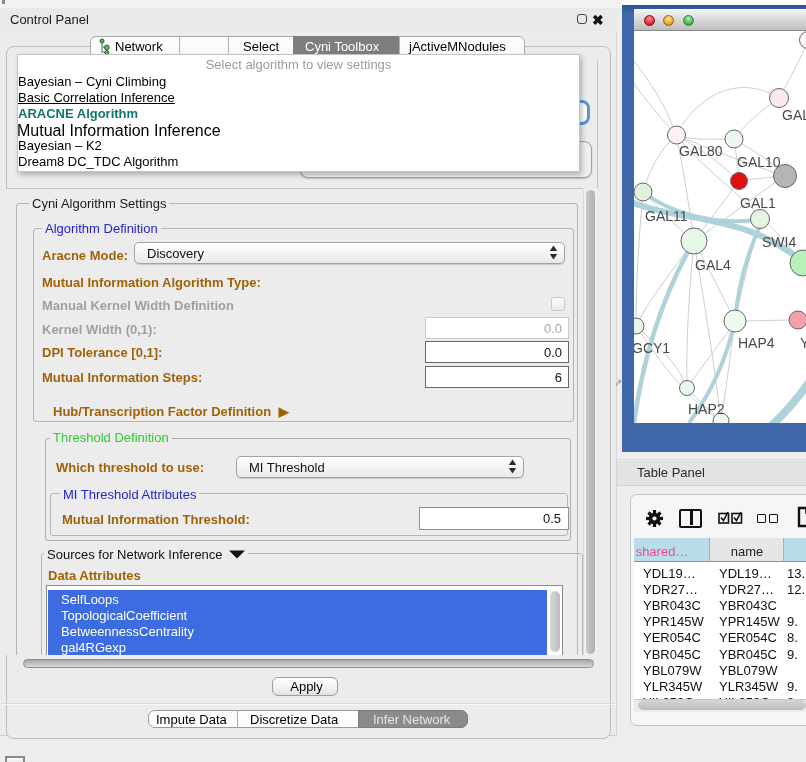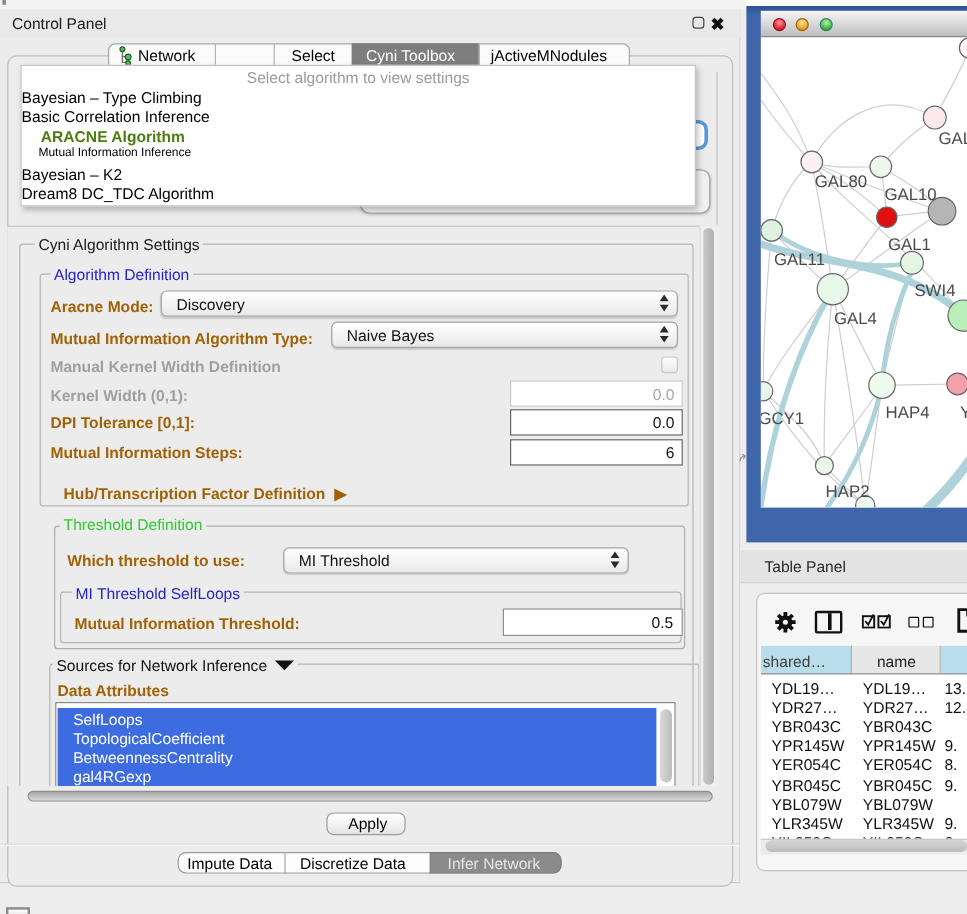--- a/index.html
+++ b/index.html
@@ -71,27 +71,20 @@
     <div class="lbl" style="position:absolute;left:36px;top:59px;">Aracne Mode:</div>
     <div class="combo" style="left:128px;top:53px;width:431px;height:22px;">
       <span class="ctext">Discovery</span>
         <span class="arrsvg"><svg width="9" height="15" viewBox="0 0 9 15">
             <path d="M4.5 0.5 L8.2 6 L0.8 6 Z" fill="#2a2a2a"></path>
             <path d="M4.5 14.5 L8.2 9 L0.8 9 Z" fill="#2a2a2a"></path>
           </svg></span>
     </div>
 
     <div class="lbl" style="position:absolute;left:36px;top:86px;">Mutual Information Algorithm Type:</div>
-    <div class="combo" style="left:270px;top:79px;width:289px;height:22px;">
-      <span class="ctext">Naive Bayes</span>
-        <span class="arrsvg"><svg width="9" height="15" viewBox="0 0 9 15">
-            <path d="M4.5 0.5 L8.2 6 L0.8 6 Z" fill="#2a2a2a"></path>
-            <path d="M4.5 14.5 L8.2 9 L0.8 9 Z" fill="#2a2a2a"></path>
-          </svg></span>
-    </div>
 
     <div class="lbl dis" style="position:absolute;left:36px;top:109px;">Manual Kernel Width Definition</div>
     <div class="abs" style="left:545px;top:108px;width:14px;height:14px;border:1px solid #c9c9c9;border-radius:3px;background:linear-gradient(#fefefe,#e9e9e9);"></div>
 
     <div class="lbl dis" style="position:absolute;left:36px;top:133px;">Kernel Width (0,1):</div>
     <div class="field" style="left:419px;top:128px;width:144px;height:22px;border:1px solid #cacaca;color:#a8a8a8;padding:3px 6px 0 0;">0.0</div>
 
     <div class="lbl" style="position:absolute;left:36px;top:156px;">DPI Tolerance [0,1]:</div>
     <div class="field" style="left:419px;top:152px;width:144px;height:22px;border:1px solid #666;padding:3px 6px 0 0;">0.0</div>
 
@@ -106,21 +99,21 @@
     <div class="lbl" style="position:absolute;left:29px;top:271px;width:190px;text-align:center;">Which threshold to use:</div>
     <div class="combo" style="left:230px;top:267px;width:288px;height:22px;">
       <span class="ctext">MI Threshold</span>
         <span class="arrsvg"><svg width="9" height="15" viewBox="0 0 9 15">
             <path d="M4.5 0.5 L8.2 6 L0.8 6 Z" fill="#2a2a2a"></path>
             <path d="M4.5 14.5 L8.2 9 L0.8 9 Z" fill="#2a2a2a"></path>
           </svg></span>
     </div>
 
     <div class="groupbox" style="left:44px;top:304px;width:518px;height:43px;"></div>
-    <div class="gtitle" style="left:54px;top:298px;color:#2424cc;">MI Threshold SelfLoops</div>
+    <div class="gtitle" style="left:54px;top:298px;color:#2424cc;">MI Threshold Attributes</div>
 
     <div class="lbl" style="position:absolute;left:56px;top:323px;">Mutual Information Threshold:</div>
     <div class="field" style="left:413px;top:318px;width:150px;height:23px;border:1px solid #8f8f8f;padding:3px 7px 0 0;">0.5</div>
 
     <div class="groupbox" style="left:35px;top:364px;width:542px;height:200px;"></div>
     <div class="gtitle" style="left:38px;top:358px;color:#111;">Sources for Network Inference <svg width="16" height="9" viewBox="0 0 16 9" style="margin-left:3px;">
           <polygon points="0,0.5 16,0.5 8,8.5" fill="#111"></polygon>
         </svg></div>
     <div class="lbl" style="position:absolute;left:42px;top:379px;">Data Attributes</div>
 
@@ -154,24 +147,24 @@
 </div>
 
 <div class="abs" style="left:616px;top:372px;"><svg width="6" height="7" viewBox="0 0 6 7">
       <path d="M0.5 6.5 Q1 2 5 2 M2.5 0.5 L5 2 L3.5 4.5" stroke="#8a8a8a" stroke-width="1" fill="none"></path>
     </svg></div>
 
 <div class="abs" style="left:5px;top:756px;width:20px;height:10px;border:2px solid #8a8a8a;background:linear-gradient(#fff,#e0e0e0);"></div>
 
 <div class="abs" style="left:17px;top:54px;width:563px;height:118px;background:#fff;border:1px solid #c4c4c4;box-shadow:2px 3px 5px rgba(0,0,0,0.25);"></div>
 <div class="abs" style="left:17px;top:57px;width:563px;text-align:center;font-size:13px;color:#9b9b9b;">Select algorithm to view settings</div>
-<div class="abs" style="left:18px;top:74px;font-size:13px;color:#000;">Bayesian – Type Climbing</div>
-<div class="abs" style="left:18px;top:90px;font-size:13px;color:#000;">Basic Correlation Inference</div>
-<div class="abs" style="left:18px;top:106px;font-size:13px;font-weight:bold;color:#4d7c0f;padding-left:16px;">ARACNE Algorithm</div>
-<div class="abs" style="left:32px;top:122px;font-size:10px;color:#000;">Mutual Information Inference</div>
+<div class="abs" style="left:18px;top:74px;font-size:13px;color:#000;">Bayesian – Cyni Climbing</div>
+<div class="abs" style="left:18px;top:90px;font-size:13px;color:#000;text-decoration:underline;">Basic Correlation Inference</div>
+<div class="abs" style="left:18px;top:106px;font-size:13px;font-weight:bold;color:#0f766e;">ARACNE Algorithm</div>
+<div class="abs" style="left:17px;top:122px;font-size:16px;color:#000;">Mutual Information Inference</div>
 <div class="abs" style="left:18px;top:138px;font-size:13px;color:#000;">Bayesian – K2</div>
 <div class="abs" style="left:18px;top:154px;font-size:13px;color:#000;">Dream8 DC_TDC Algorithm</div>
 
 <div class="abs" style="left:622px;top:5px;width:184px;height:447px;background:linear-gradient(#2d5191,#3e66a8 8px);"></div>
 <div class="abs" style="left:634px;top:9px;width:172px;height:22px;background:linear-gradient(#f6f6f6,#bdbdbd);border-bottom:1px solid #8a8a8a;"></div>
 <div class="abs" style="left:644px;top:15px;width:11px;height:11px;border-radius:50%;background:radial-gradient(circle at 50% 30%,#ff9a9a,#e33030 60%,#a01212);border:0.5px solid #903;"></div>
 <div class="abs" style="left:663px;top:15px;width:11px;height:11px;border-radius:50%;background:radial-gradient(circle at 50% 30%,#ffe3a0,#f0a82c 60%,#b07408);border:0.5px solid #960;"></div>
 <div class="abs" style="left:683px;top:15px;width:11px;height:11px;border-radius:50%;background:radial-gradient(circle at 50% 30%,#b9f0b0,#4cb84c 60%,#1f7a1f);border:0.5px solid #286;"></div>
 <div class="abs" style="left:634px;top:31px;width:172px;height:392px;background:#ffffff;overflow:hidden;" id="canvas">
   
@@ -289,21 +282,21 @@
     <path d="M2 2 L9 2 L14 7 L14 20 L2 20 Z" fill="#f6f6f6" stroke="#111" stroke-width="2.4"></path>
     <path d="M9 2 L9 7 L14 7" fill="none" stroke="#111" stroke-width="1.6"></path>
   </svg>
 </div>
 
 <div class="abs" style="left:634px;top:538px;width:172px;height:161px;background:#fff;overflow:hidden;">
 
   <div class="abs" style="left:0;top:0;width:76px;height:24px;background:#b9ddeb;border-right:1px solid #9fb6c0;border-bottom:1px solid #8f8f8f;"></div>
   <div class="abs" style="left:76px;top:0;width:74px;height:24px;background:#e6e6e6;border-right:1px solid #b0b0b0;border-bottom:1px solid #8f8f8f;"></div>
   <div class="abs" style="left:150px;top:0;width:22px;height:24px;background:#b9ddeb;border-bottom:1px solid #8f8f8f;"></div>
-  <div class="abs" style="left:0;top:6px;width:56px;text-align:center;font-size:13px;color:#404040;">shared…</div>
+  <div class="abs" style="left:0;top:6px;width:56px;text-align:center;font-size:13px;color:#ec4899;">shared…</div>
   <div class="abs" style="left:76px;top:6px;width:74px;text-align:center;font-size:13px;color:#222;">name</div>
   <div id="rows">
       <div class="abs" style="left:9px;top:28px;font-size:13px;color:#111;">YDL19…</div>
       <div class="abs" style="left:85px;top:28px;font-size:13px;color:#111;">YDL19…</div>
       <div class="abs" style="left:153px;top:28px;font-size:13px;color:#111;">13.</div>
       <div class="abs" style="left:9px;top:44.1px;font-size:13px;color:#111;">YDR27…</div>
       <div class="abs" style="left:85px;top:44.1px;font-size:13px;color:#111;">YDR27…</div>
       <div class="abs" style="left:153px;top:44.1px;font-size:13px;color:#111;">12.</div>
       <div class="abs" style="left:9px;top:60.2px;font-size:13px;color:#111;">YBR043C</div>
       <div class="abs" style="left:85px;top:60.2px;font-size:13px;color:#111;">YBR043C</div>

